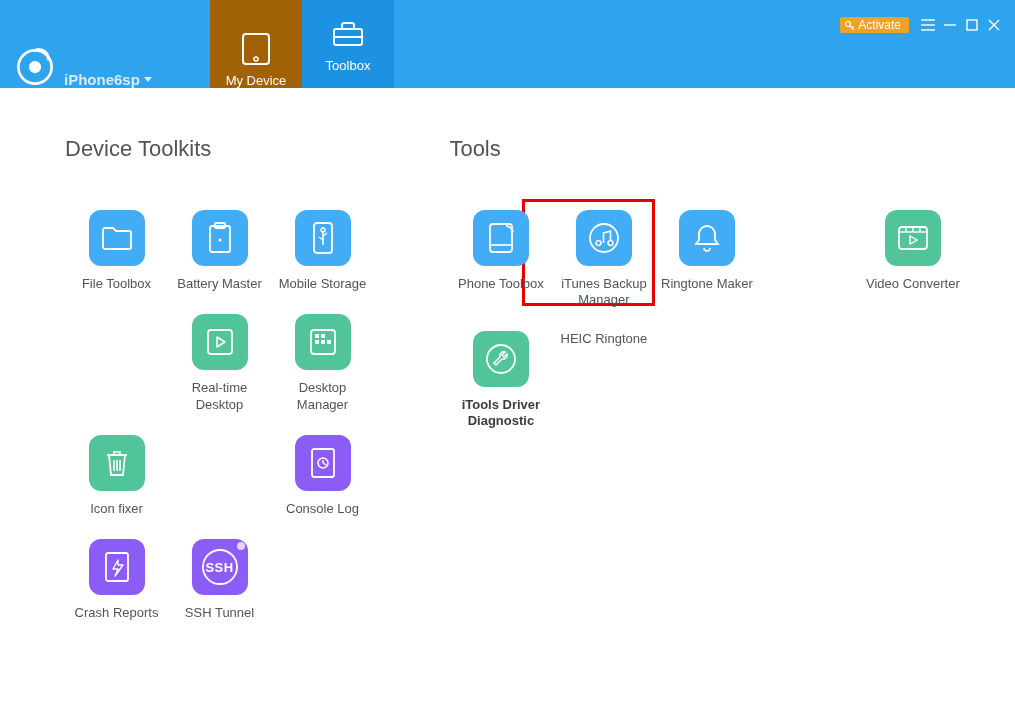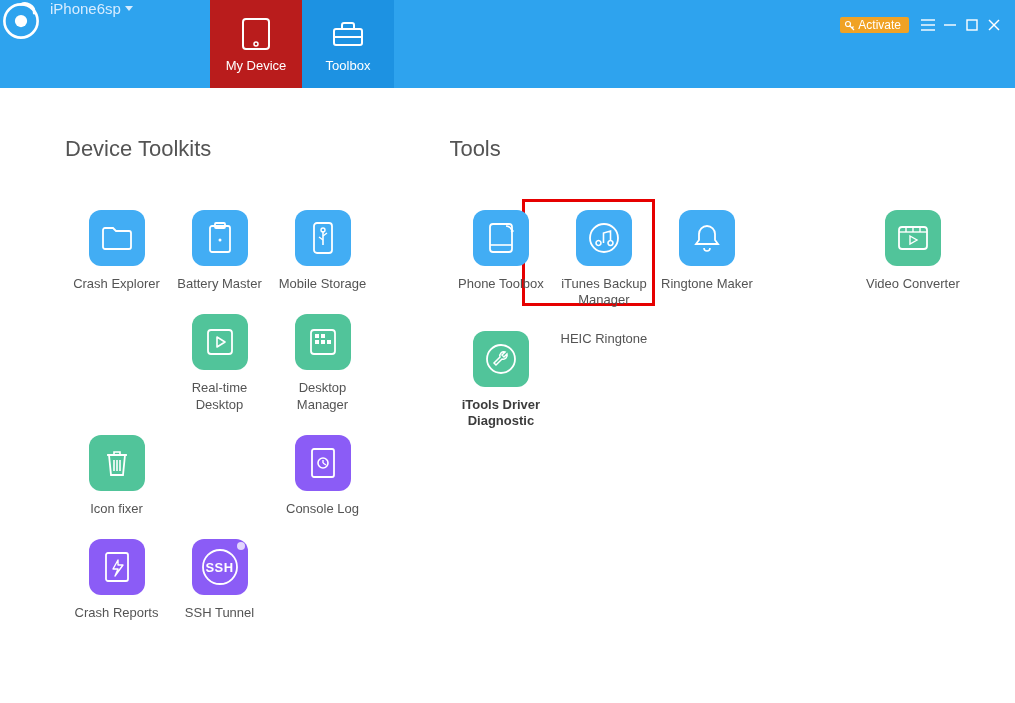--- a/index.html
+++ b/index.html
@@ -10,22 +10,24 @@
     width: 100%;
     height: 88px;
     background: #2ea3ee;
     color: #fff;
     display: flex;
     align-items: stretch;
     position: relative;
   }
   .header-left {
     display: flex;
-    align-items: flex-start;
+    align-items: flex-end;
+    padding-left: 14px;
     width: 210px;
+    font-weight: bold;
   }
   .logo {
     width: 42px; height: 42px;
     margin-right: 8px;
     display:flex; align-items:center; justify-content:center;
   }
   .device-select {
     font-size: 15px;
     color: #d6ecff;
     display: flex;
@@ -48,21 +50,21 @@
     width: 92px;
     height: 100%;
     display: flex;
     flex-direction: column;
     align-items: center;
     justify-content: center;
     font-size: 13px;
     color: #ffffff;
     cursor: pointer;
   }
-  .tab.inactive { background: #b91c1c; }
+  .tab.inactive { background: #a16207; justify-content: flex-end; }
   .tab.active { background: #1d92e2; }
   .tab .tab-icon { width: 36px; height: 36px; display:flex; align-items:center; justify-content:center; margin-bottom:6px; }
 
   .window-controls {
     position: absolute;
     right: 0;
     top: 8px;
     display: flex;
     align-items: center;
     gap: 0;
@@ -237,21 +239,21 @@
   <div class="section section-left">
     <div class="section-title">Device Toolkits</div>
     <div class="grid">
 
       <div class="tile">
         <div class="tile-icon blue">
           <svg width="32" height="26" viewBox="0 0 32 26">
               <path d="M2 5 a2 2 0 0 1 2 -2 h8 l3 3 h13 a2 2 0 0 1 2 2 v14 a2 2 0 0 1 -2 2 H4 a2 2 0 0 1 -2 -2 Z" fill="none" stroke="#fff" stroke-width="1.8"></path>
             </svg>
         </div>
-        <div class="tile-label">Crash Explorer</div>
+        <div class="tile-label">File Toolbox</div>
       </div>
 
       <div class="tile">
         <div class="tile-icon blue">
           <svg width="26" height="32" viewBox="0 0 26 32">
               <rect x="3" y="4" width="20" height="26" rx="2" fill="none" stroke="#fff" stroke-width="1.8"></rect>
               <rect x="8" y="1" width="10" height="5" rx="1" fill="none" stroke="#fff" stroke-width="1.8"></rect>
               <circle cx="13" cy="18" r="1.5" fill="#fff"></circle>
             </svg>
         </div>

